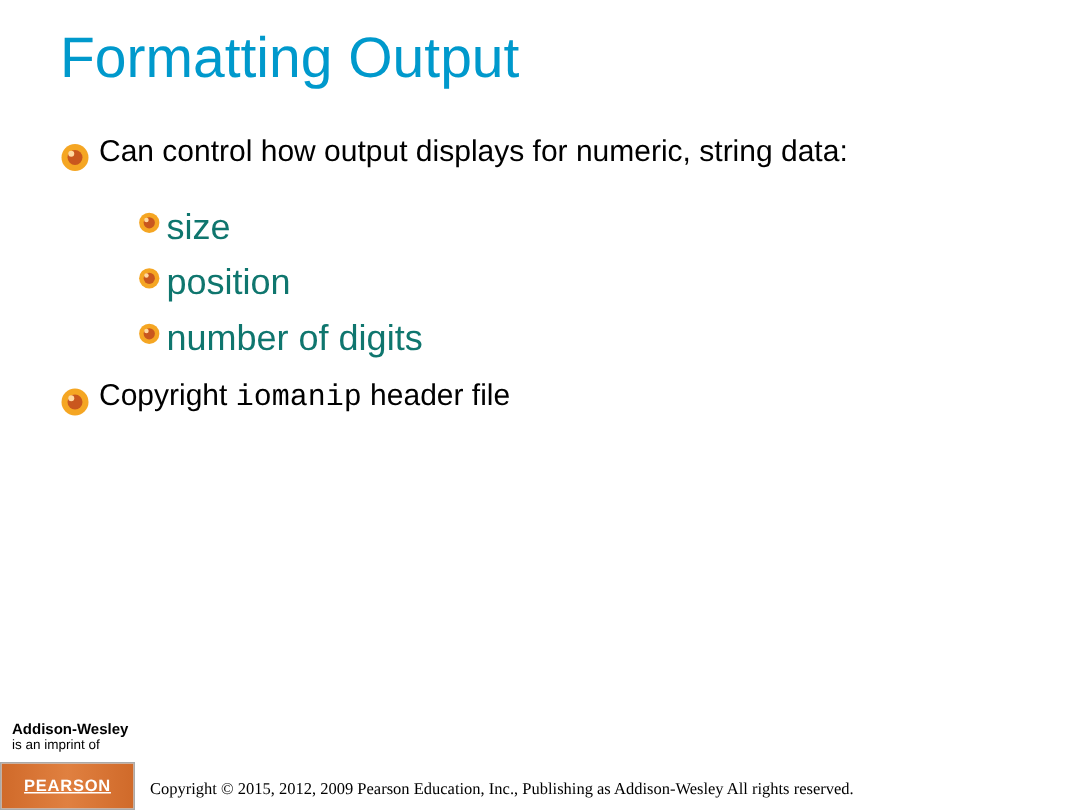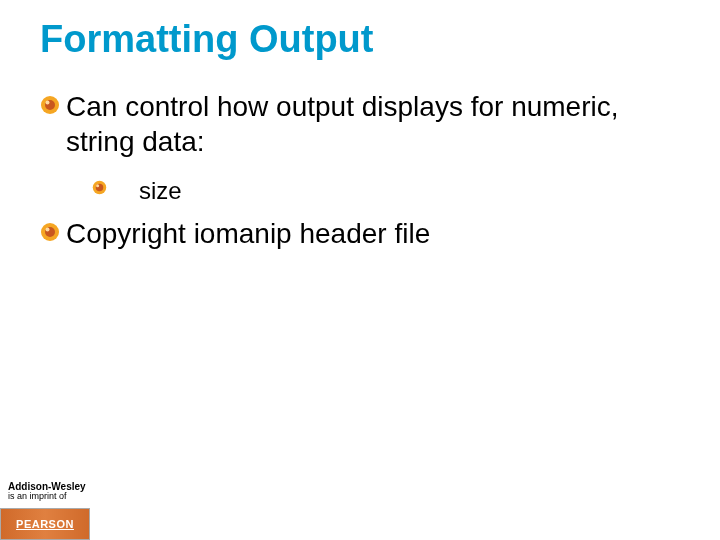--- a/index.html
+++ b/index.html
@@ -11,58 +11,57 @@
     font-family: Arial, Helvetica, sans-serif;
     position: relative;
     overflow: hidden;
   }
   .slide {
     padding: 18px 40px 0 40px;
   }
   .title {
     color: #0099cc;
     font-size: 38px;
-    font-weight: 700;
+    font-weight: 400;
     margin: 0 0 28px 0;
     font-family: Arial, sans-serif;
   }
   .bullet-l1 {
     display: flex;
     align-items: flex-start;
     margin-bottom: 4px;
   }
   .bullet-l1 .icon-wrap {
     flex: 0 0 auto;
     margin-right: 6px;
     margin-top: 6px;
   }
   .bullet-l1 .text {
-    font-size: 28px;
+    font-size: 20px;
     color: #000;
     line-height: 1.25;
   }
   .bullet-l2 {
     display: flex;
     align-items: flex-start;
     margin-left: 52px;
     margin-top: 6px;
   }
   .bullet-l2 .icon-wrap {
     flex: 0 0 auto;
     margin-right: 4px;
     margin-top: 5px;
   }
   .bullet-l2 .text {
     font-size: 24px;
-    color: #000000;
+    color: #0f766e;
     line-height: 1.3;
-    margin-left: 28px;
   }
   .code {
-    font-family: Liberation Sans, sans-serif;
+    font-family: Liberation Mono, monospace;
   }
   .spacer-top { height: 6px; }
   .footer {
     position: absolute;
     left: 0;
     bottom: 0;
     width: 660px;
     height: 60px;
   }
   .imprint {
@@ -126,21 +125,41 @@
     <span class="icon-wrap">
       <svg width="15" height="15" viewBox="0 0 20 20">
         <circle cx="10" cy="10" r="9" fill="#f5a623"></circle>
         <circle cx="10" cy="10" r="5" fill="#c9571e"></circle>
         <circle cx="7.5" cy="7.5" r="2" fill="#ffd9a0"></circle>
       </svg>
     </span>
     <span class="text">size</span>
   </div>
 
+  <div class="bullet-l2">
+    <span class="icon-wrap">
+      <svg width="15" height="15" viewBox="0 0 20 20">
+        <circle cx="10" cy="10" r="9" fill="#f5a623"></circle>
+        <circle cx="10" cy="10" r="5" fill="#c9571e"></circle>
+        <circle cx="7.5" cy="7.5" r="2" fill="#ffd9a0"></circle>
+      </svg>
+    </span>
+    <span class="text">position</span>
+  </div>
 
+  <div class="bullet-l2">
+    <span class="icon-wrap">
+      <svg width="15" height="15" viewBox="0 0 20 20">
+        <circle cx="10" cy="10" r="9" fill="#f5a623"></circle>
+        <circle cx="10" cy="10" r="5" fill="#c9571e"></circle>
+        <circle cx="7.5" cy="7.5" r="2" fill="#ffd9a0"></circle>
+      </svg>
+    </span>
+    <span class="text">number of digits</span>
+  </div>
 
   <div style="height:10px"></div>
 
   <div class="bullet-l1">
     <span class="icon-wrap">
       <svg width="20" height="20" viewBox="0 0 20 20">
         <circle cx="10" cy="10" r="9" fill="#f5a623"></circle>
         <circle cx="10" cy="10" r="5" fill="#c9571e"></circle>
         <circle cx="7.5" cy="7.5" r="2" fill="#ffd9a0"></circle>
       </svg>
@@ -150,13 +169,14 @@
     </span>
   </div>
 </div>
 
 <div class="footer">
   <div class="imprint">
     <div class="brand">Addison-Wesley</div>
     <div>is an imprint of</div>
   </div>
   <div class="pearson-box">PEARSON</div>
+  <div class="copyright">Copyright © 2015, 2012, 2009 Pearson Education, Inc., Publishing as Addison-Wesley All rights reserved.</div>
 </div>
 
 </body></html>

